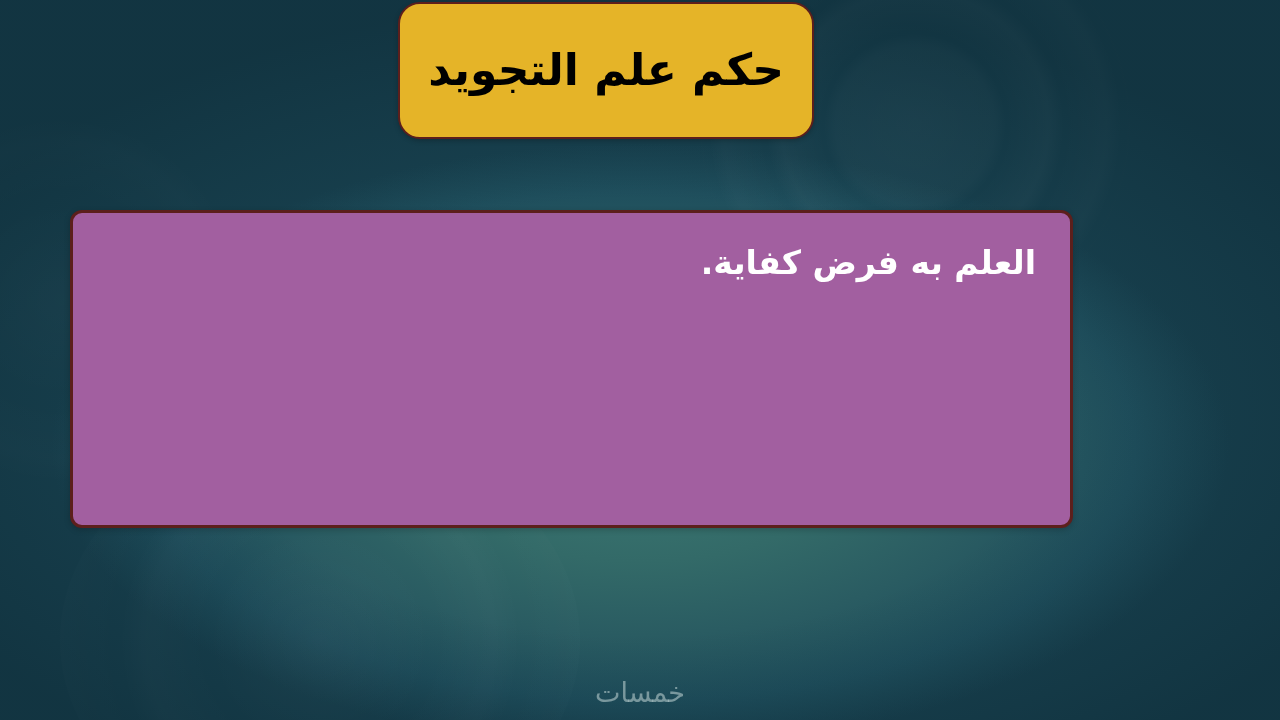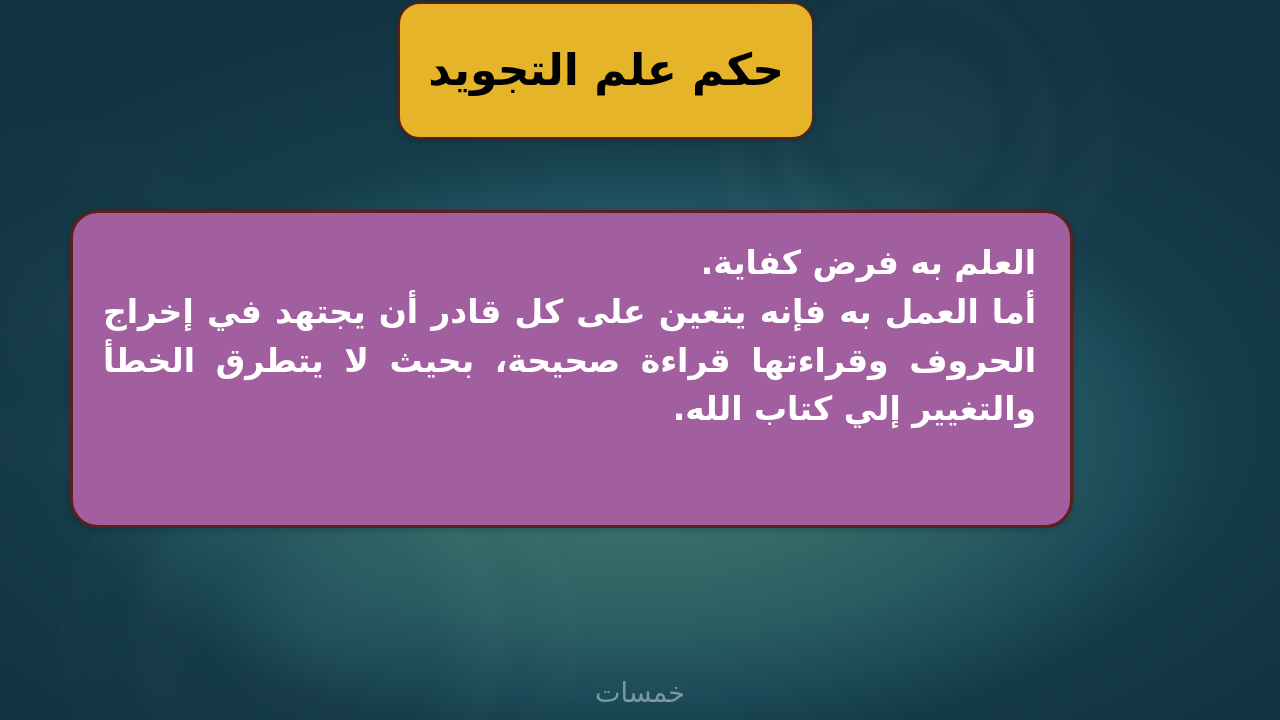--- a/index.html
+++ b/index.html
@@ -118,21 +118,21 @@
   
   .content-box {
     position: absolute;
     left: 70px;
     top: 210px;
     width: 1003px;
     height: 318px;
     box-sizing: border-box;
     background: #a25fa0;
     border: 3px solid #5c1f1c;
-    border-radius: 28px;
+    border-radius: 12px;
     padding: 26px 34px 26px 30px;
     display: flex;
     flex-direction: column;
     justify-content: flex-start;
     box-shadow: 0 2px 6px rgba(0,0,0,0.20);
   }
 
   .content-text {
     color: #ffffff;
     font-family: "DejaVu Sans", "Liberation Sans", sans-serif;
@@ -181,20 +181,19 @@
   <div class="bg-texture-b"></div>
   <div class="bg-texture-c"></div>
   <div class="bg-vignette"></div>
 
   <div class="title-box">
     <div class="title-text">حكم علم التجويد</div>
   </div>
 
   <div class="content-box">
     <p class="content-text content-line-first">العلم به فرض كفاية.</p>
-    <p class="content-text content-paragraph">أما العمل به فإنه يتعين على كل قادر أن يجتهد في إخراج الحروف وقراءتها قراءة صحيحة، بحيث لا يتطرق الخطأ والتغيير إلي كتاب الله.</p>
   </div>
 
   <div class="watermark">
     <span class="watermark-text">خمسات</span>
   </div>
 
 </div>
 
 </body></html>

